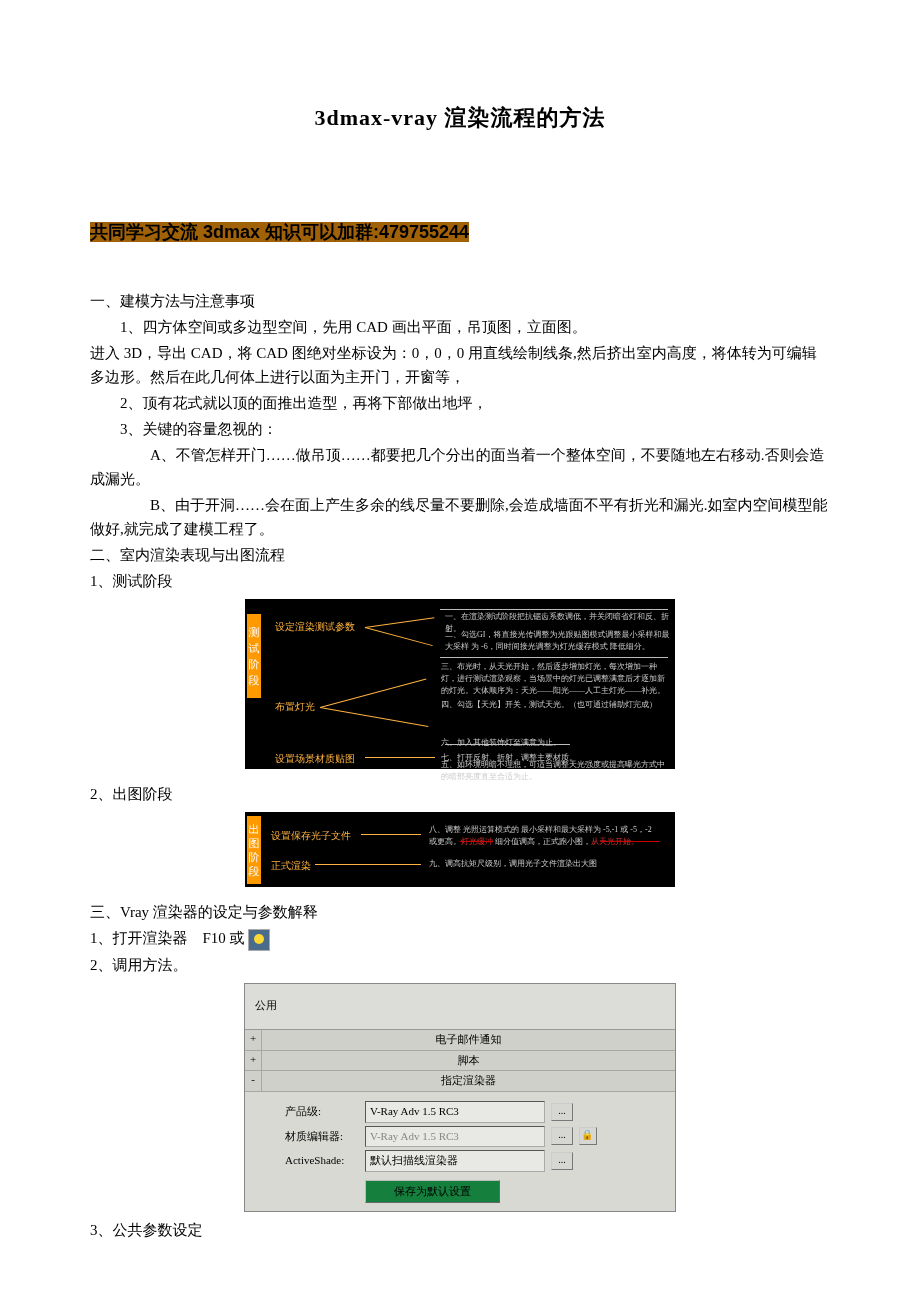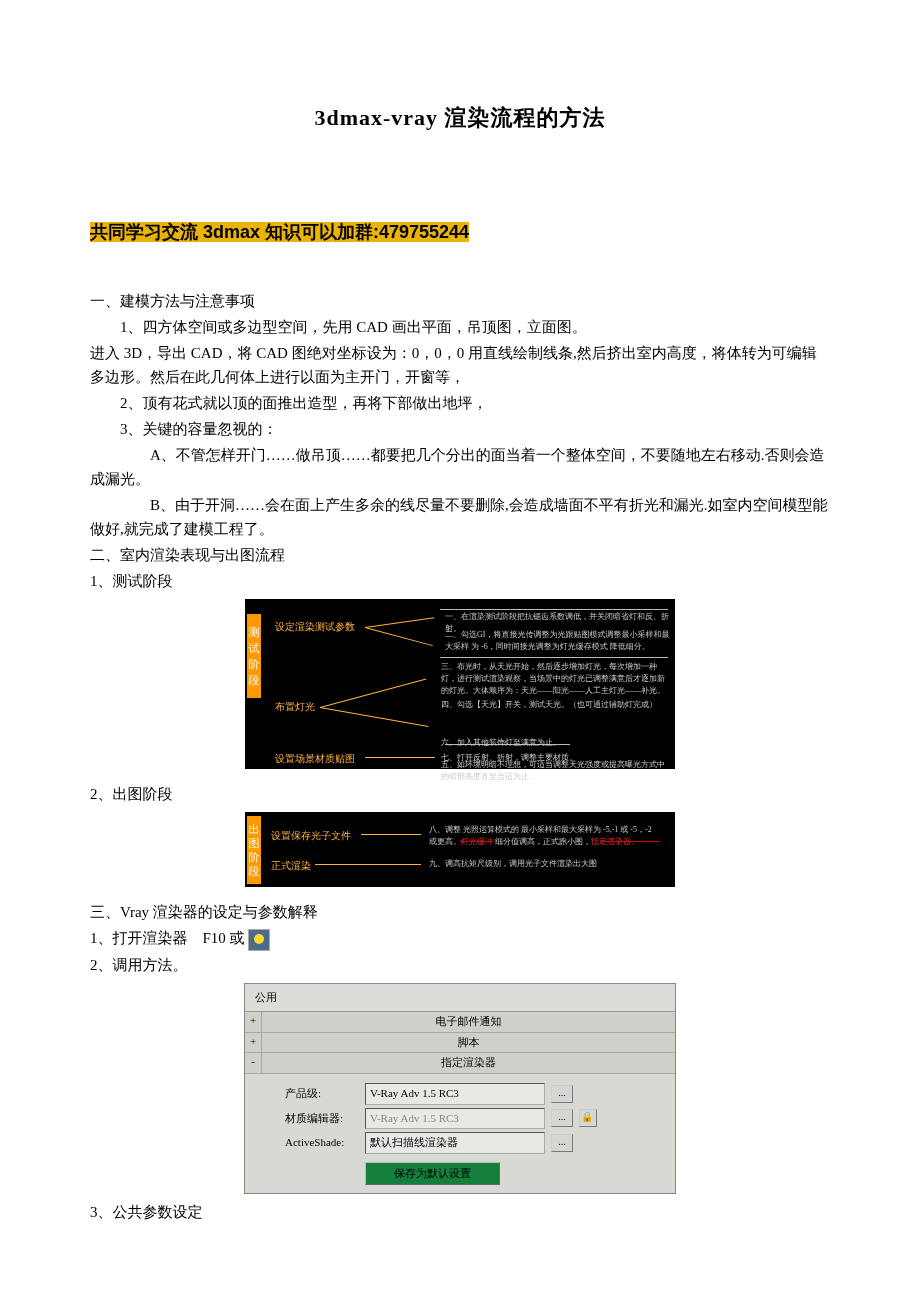--- a/index.html
+++ b/index.html
@@ -14,21 +14,21 @@
     background: #fff;
   }
   .title {
     text-align: center;
     font-size: 22px;
     font-weight: bold;
     margin-bottom: 83px;
     letter-spacing: 1px;
   }
   .highlight {
-    background: #eab308;
+    background: #a16207;
     font-weight: bold;
     font-size: 18px;
     display: inline;
     padding: 0 0;
     font-family: "SimHei", sans-serif;
   }
   .spacer { height: 40px; }
   .para { margin: 2px 0; }
   .indent1 { text-indent: 2em; }
   .indent2 { text-indent: 4em; }
@@ -151,21 +151,22 @@
     width: 430px;
     background: #d9d9d4;
     border: 1px solid #888;
     font-size: 11px;
     font-family: "SimSun", serif;
     text-align: left;
   }
   .panel .tab {
     background: #dcdcd8;
     border-bottom: 1px solid #999;
-    padding: 5px 10px;
+    padding: 14px 10px;
+    font-family: Liberation Mono, monospace;
   }
   .panel .bar {
     display: flex;
     border-bottom: 1px solid #a8a8a2;
     background: #d0d0ca;
   }
   .panel .bar .pm {
     width: 16px;
     text-align: center;
     border-right: 1px solid #a8a8a2;
@@ -273,21 +274,21 @@
     <div class="sidebar">
       <span>出</span>
       <span>图</span>
       <span>阶</span>
       <span>段</span>
     </div>
     <div class="left-label" style="left:26px;top:16px;">设置保存光子文件</div>
     <div class="left-label" style="left:26px;top:46px;">正式渲染</div>
     <div class="liney" style="left:116px;top:22px;width:60px;"></div>
     <div class="liney" style="left:70px;top:52px;width:106px;"></div>
-    <div class="right-text" style="left:184px;top:12px;">八、<span>调整 光照运算模式的 最小采样和最大采样为 -5,-1 或 -5，-2 或更高。</span><span style="color:#d33;">灯光缓冲</span><span> 细分值调高，正式跑小图，</span><span style="color:#d33;">指定渲染器。</span></div>
+    <div class="right-text" style="left:184px;top:12px;">八、<span>调整 光照运算模式的 最小采样和最大采样为 -5,-1 或 -5，-2 或更高。</span><span style="color:#d33;">灯光缓冲</span><span> 细分值调高，正式跑小图，</span><span style="color:#d33;">从天光开始。</span></div>
     <div class="lineRed" style="left:215px;top:29px;width:33px;"></div>
     <div class="lineRed" style="left:355px;top:29px;width:60px;"></div>
     <div class="right-text" style="left:184px;top:46px;">九、<span>调高抗矩尺级别，调用光子文件渲染出大图</span></div>
   </div>
 </div>
 
 <div class="para">三、Vray 渲染器的设定与参数解释</div>
 
 <div class="para">
   <span>1、打开渲染器　F10 或</span>

